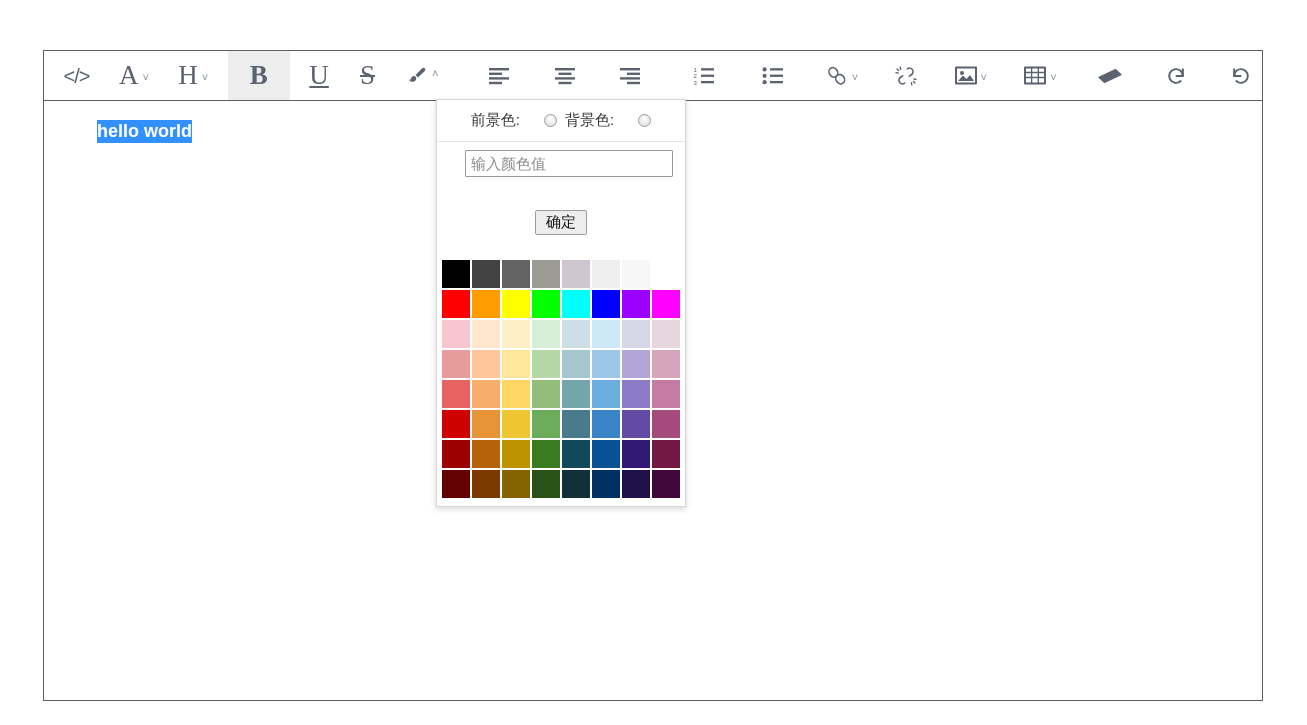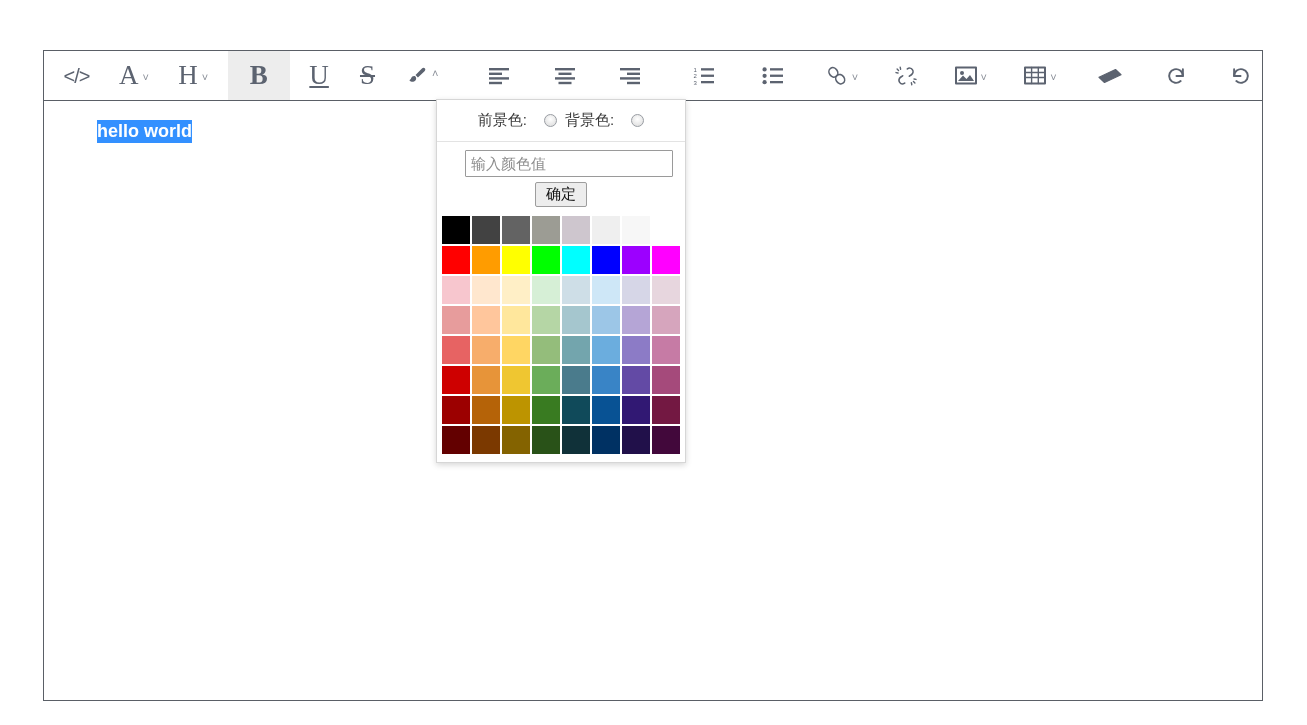--- a/index.html
+++ b/index.html
@@ -132,21 +132,21 @@
     align-items: center;
     justify-content: center;
     gap: 8px;
     height: 42px;
     border-bottom: 1px solid #e3e3e3;
     box-sizing: border-box;
   }
   .cp-head-item {
     display: flex;
     align-items: center;
-    gap: 17px;
+    gap: 24px;
     cursor: pointer;
   }
   .cp-label {
     font-family: "Liberation Sans", sans-serif;
     font-size: 15px;
     color: #3b3b3b;
   }
   .radio {
     width: 13px;
     height: 13px;
@@ -171,21 +171,22 @@
     font-size: 15px;
     color: #333333;
     background: #ffffff;
     outline: none;
   }
   .cp-input::placeholder { color: #8d8d8d; opacity: 1; }
 
   .cp-confirm-row {
     display: flex;
     justify-content: center;
-    padding: 5px 0 9px 0;
+    padding: 5px 0 25px 0;
+    margin-top: 28px;
   }
   .cp-confirm {
     font-family: "Liberation Sans", sans-serif;
     font-size: 15px;
     color: #111111;
     background: #ededed;
     border: 1px solid #9d9d9d;
     border-radius: 2px;
     padding: 2px 10px;
     cursor: pointer;

